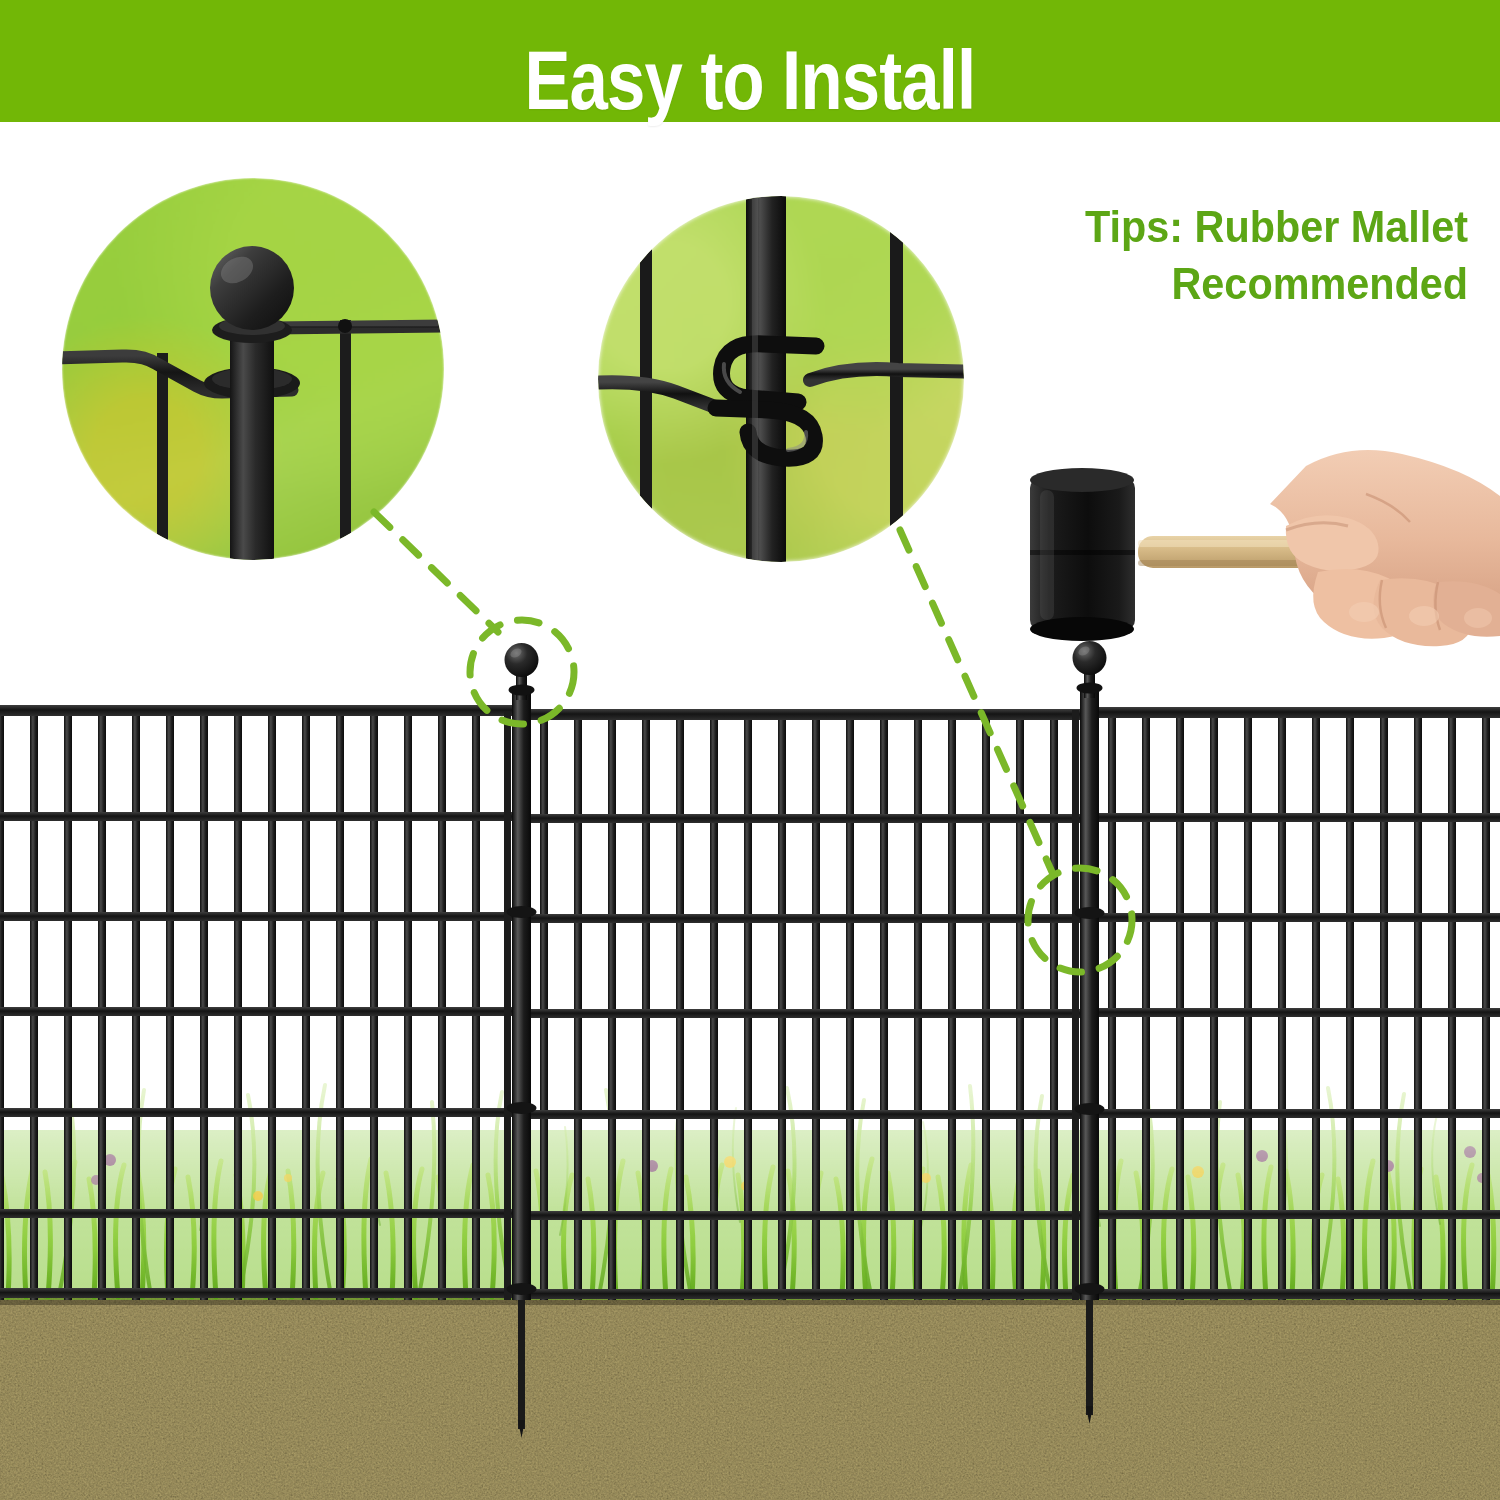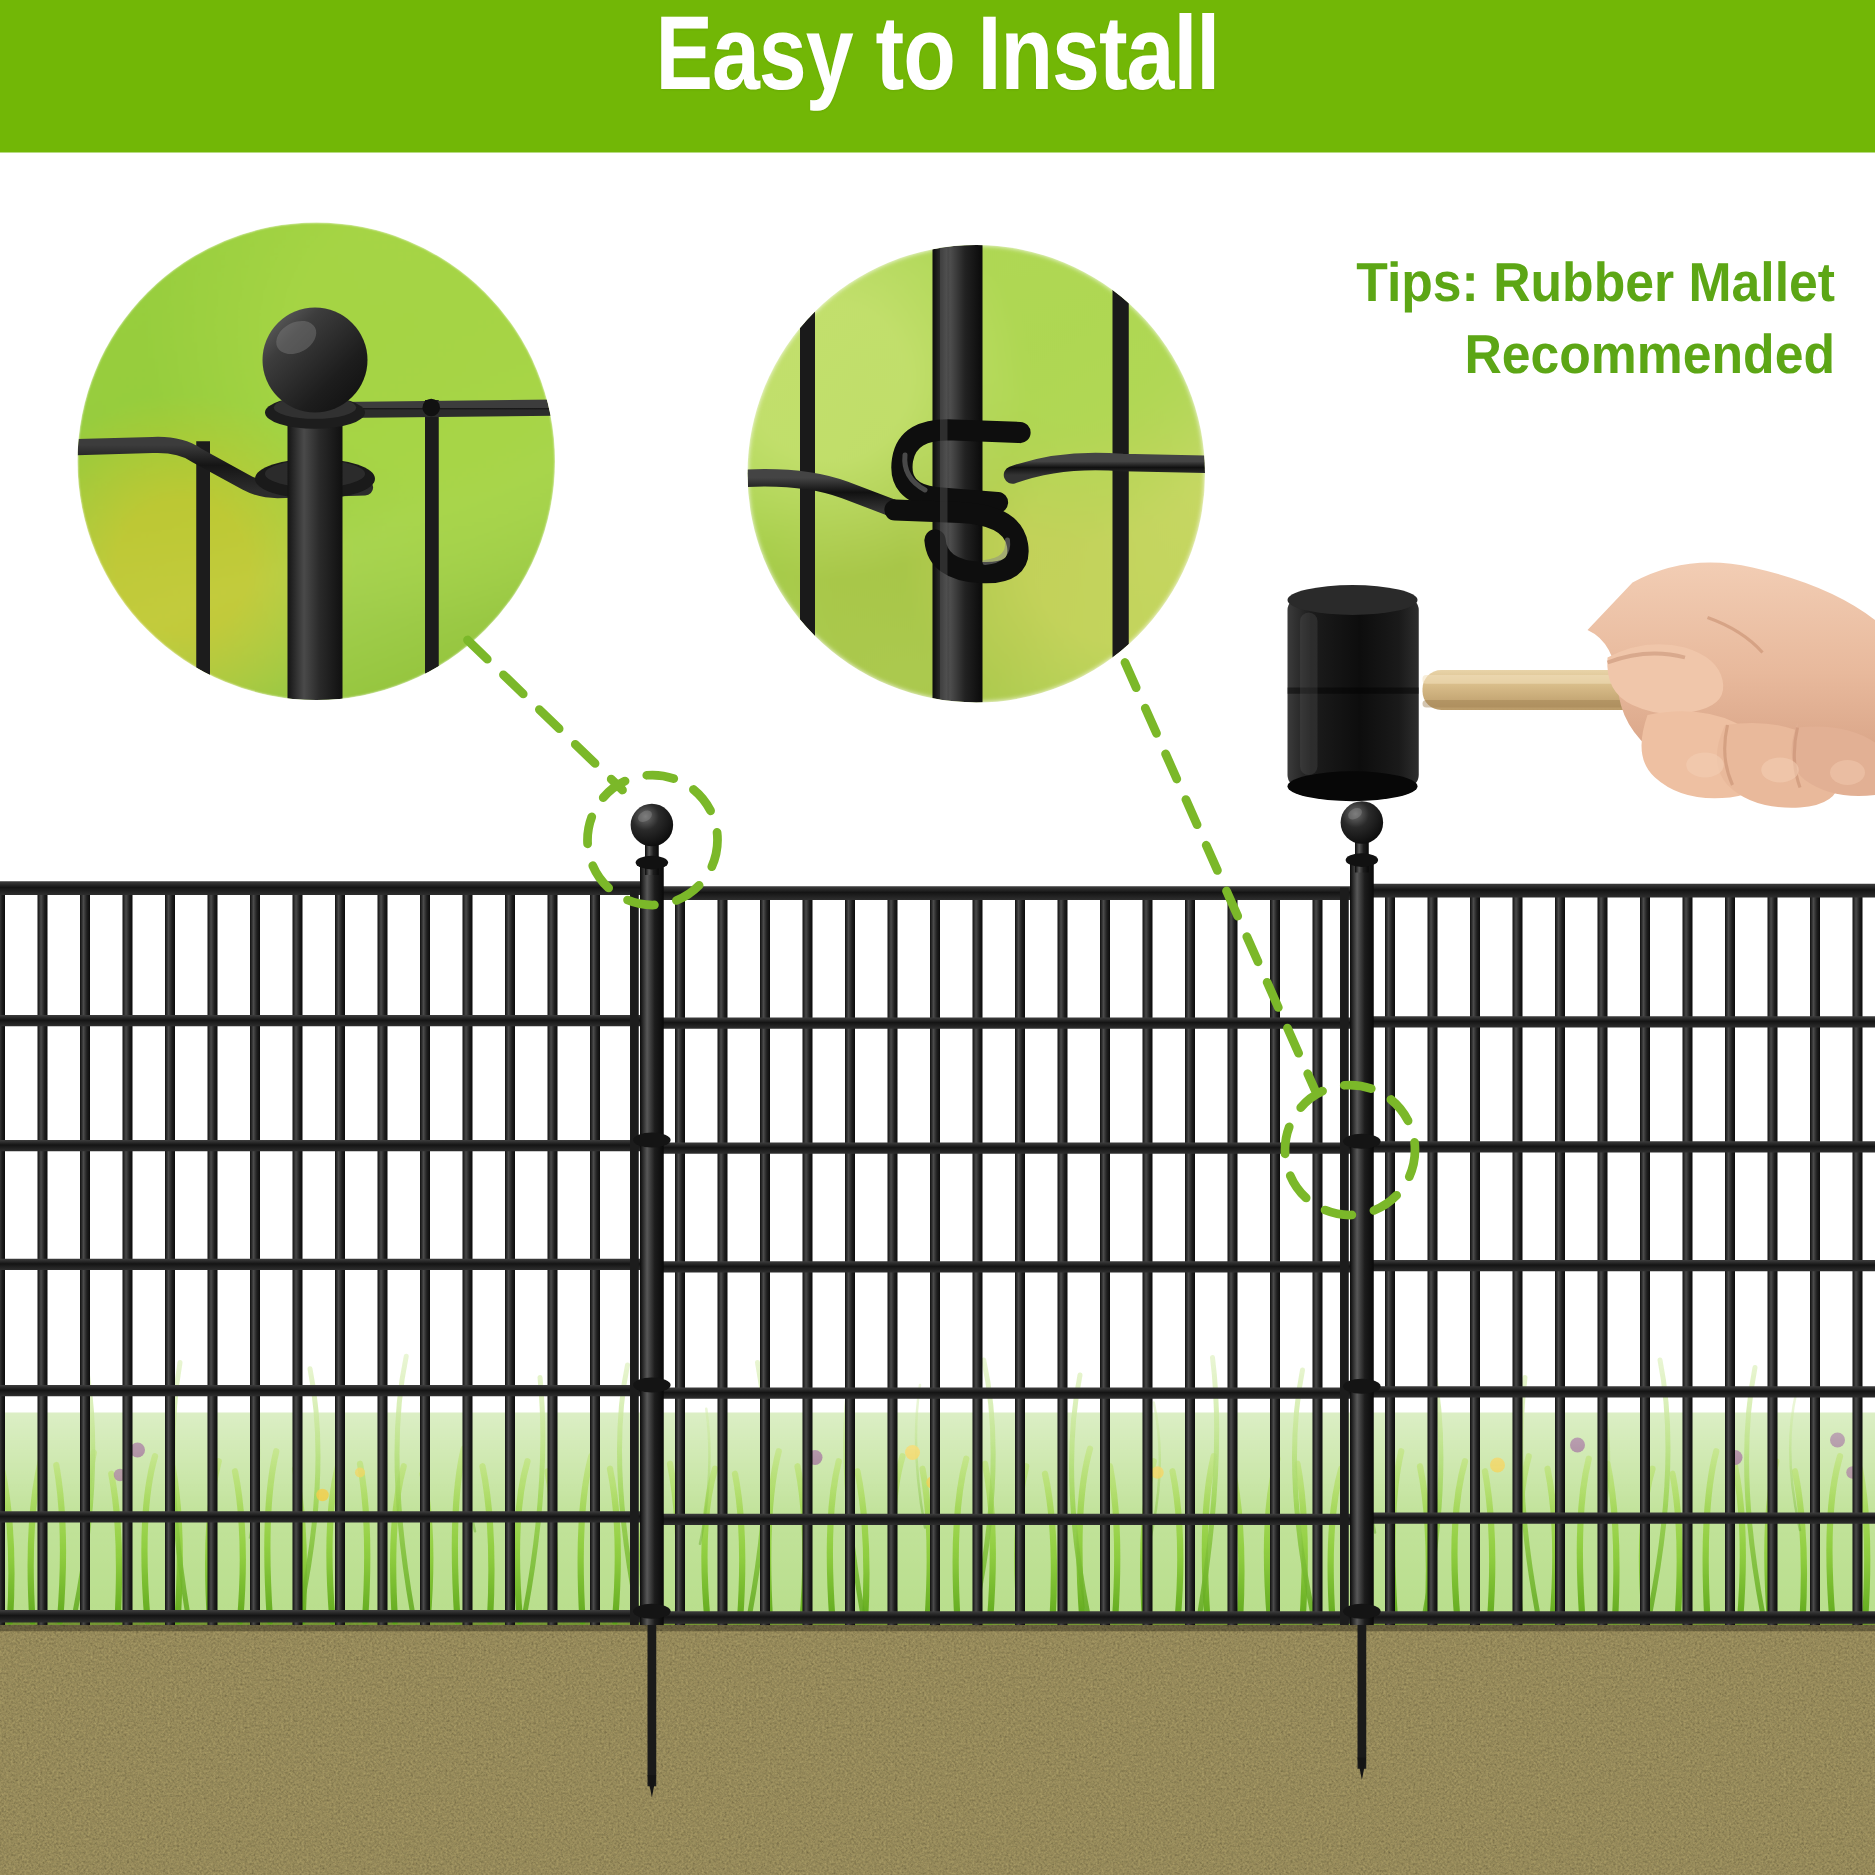--- a/index.html
+++ b/index.html
@@ -9,21 +9,21 @@
     font-family:"Liberation Sans", sans-serif;
     overflow:hidden;
     position:relative;
   }
 
   
   .banner {
     position:absolute; left:0; top:0;
     width:1500px; height:122px;
     background:#72B706;
-    display:flex; align-items:flex-start; justify-content:center;
+    display:flex; align-items:flex-end; justify-content:center;
   }
   .banner-title {
     color:#FFFFFF;
     font-size:84px;
     font-weight:bold;
     letter-spacing:-1px;
     transform:scaleX(0.82);
     transform-origin:center;
     white-space:nowrap;
     line-height:1;

